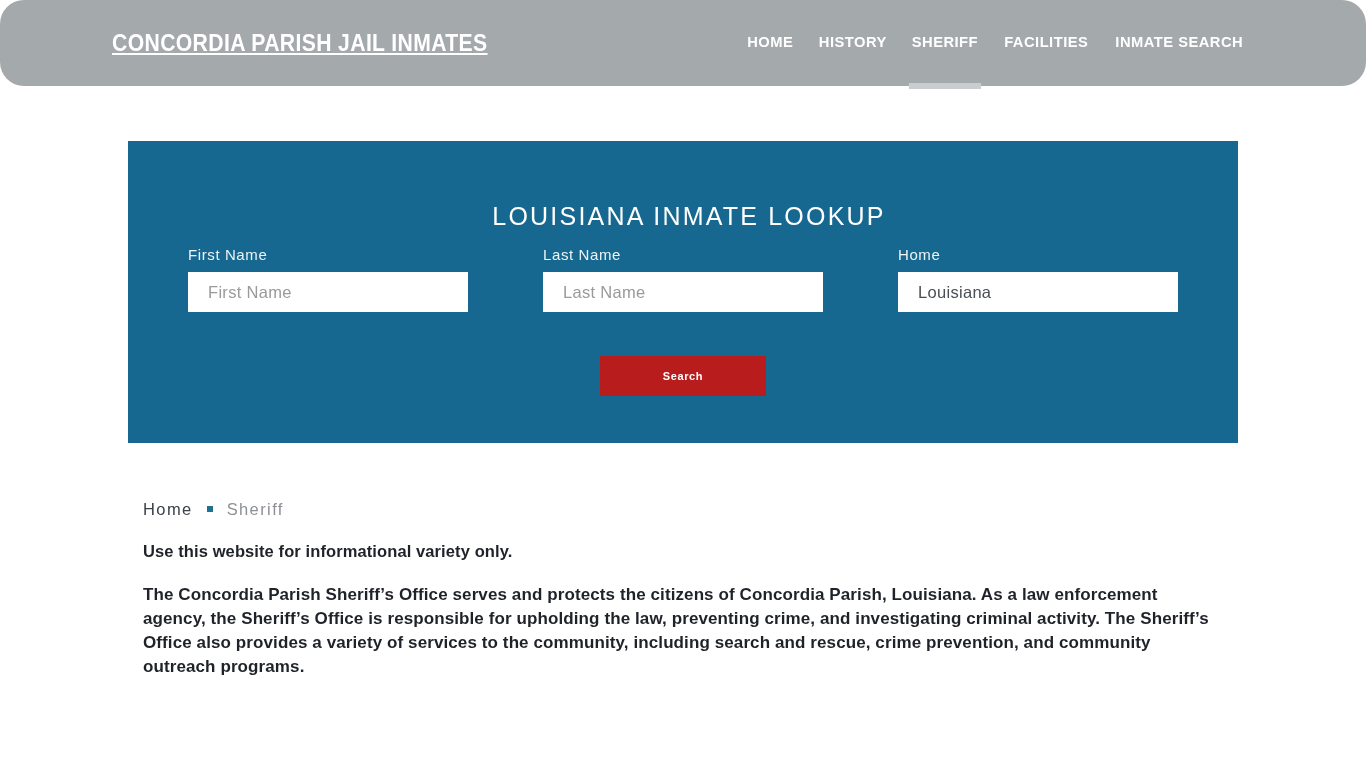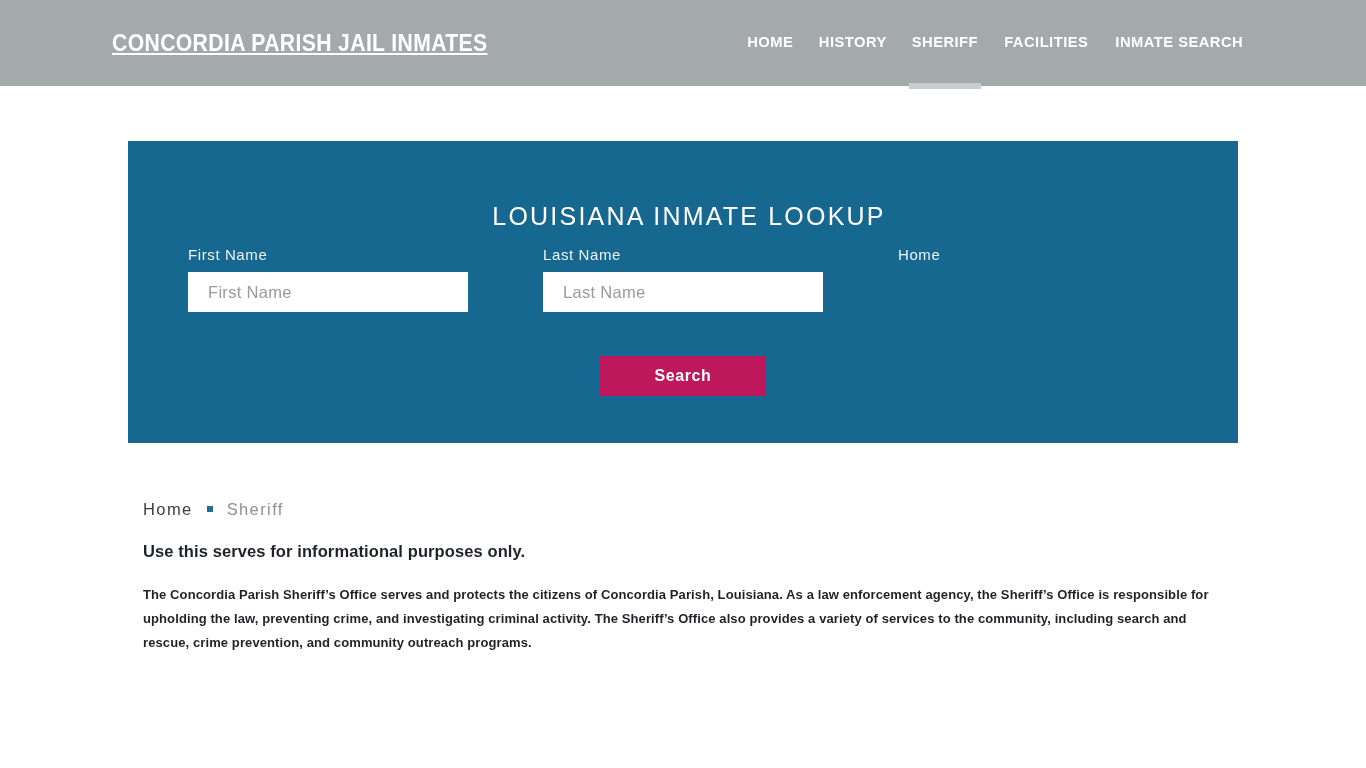--- a/index.html
+++ b/index.html
@@ -16,20 +16,21 @@
   }
 
   
   .site-header {
     position: relative;
     height: 86px;
     background: #a4a9ac;
     display: flex;
     align-items: center;
     box-sizing: border-box;
+    border-radius: 24px;
   }
   .brand {
     position: absolute;
     left: 112px;
     top: 30px;
     color: #ffffff;
     font-family: "Liberation Sans Narrow", "Liberation Sans", sans-serif;
     font-size: 23px;
     font-weight: bold;
     letter-spacing: 0.4px;
@@ -133,25 +134,25 @@
   .field-input::placeholder {
     color: #9a9a9a;
     opacity: 1;
   }
   .search-btn {
     position: absolute;
     left: 472px;
     top: 215px;
     width: 166px;
     height: 40px;
-    background: #be185d;
+    background: #b91c1c;
     border: 0;
     color: #ffffff;
     font-family: "Liberation Sans Narrow", "Liberation Sans", sans-serif;
-    font-size: 16px;
+    font-size: 11px;
     font-weight: bold;
     letter-spacing: 0.6px;
     cursor: pointer;
     border-radius: 0;
   }
 
   
   .content {
     position: absolute;
     left: 143px;
@@ -195,21 +196,21 @@
     color: #1f2329;
     font-family: "Liberation Sans Narrow", "Liberation Sans", sans-serif;
     font-size: 16.5px;
     font-weight: bold;
     letter-spacing: 0.1px;
   }
   .body-text {
     margin: 22px 0 4px 0;
     color: #1f2329;
     font-family: "Liberation Sans Narrow", "Liberation Sans", sans-serif;
-    font-size: 13px;
+    font-size: 17px;
     font-weight: bold;
     line-height: 24px;
     letter-spacing: 0.1px;
     width: 1080px;
   }
 </style>
 </head>
 <body>
 
 <header class="site-header">
@@ -234,32 +235,35 @@
       <input class="field-input" type="text" placeholder="First Name" style="">
     </div>
 
     <div class="field field-last">
       <label class="field-label">Last Name</label>
       <input class="field-input" type="text" placeholder="Last Name" style="">
     </div>
 
     <div class="field field-state">
       <label class="field-label">Home</label>
+      <select class="field-select">
+        <option>Louisiana</option>
+      </select>
     </div>
 
     <button class="search-btn">Search</button>
   </section>
 
   <main class="content">
     <div class="breadcrumb">
       <a class="crumb-link" href="#">Home</a>
       <span class="crumb-sep"></span>
       <span class="crumb-current">Sheriff</span>
     </div>
 
 
-    <p class="lead">Use this serves for informational purposes only.</p>
+    <p class="lead">Use this website for informational variety only.</p>
 
     <p class="body-text">The Concordia Parish Sheriff’s Office serves and protects the citizens of Concordia Parish, Louisiana. As a law enforcement agency, the Sheriff’s Office is responsible for upholding the law, preventing crime, and investigating criminal activity. The Sheriff’s Office also provides a variety of services to the community, including search and rescue, crime prevention, and community outreach programs.</p>
 
   </main>
 
 </div>
 
 </body></html>

